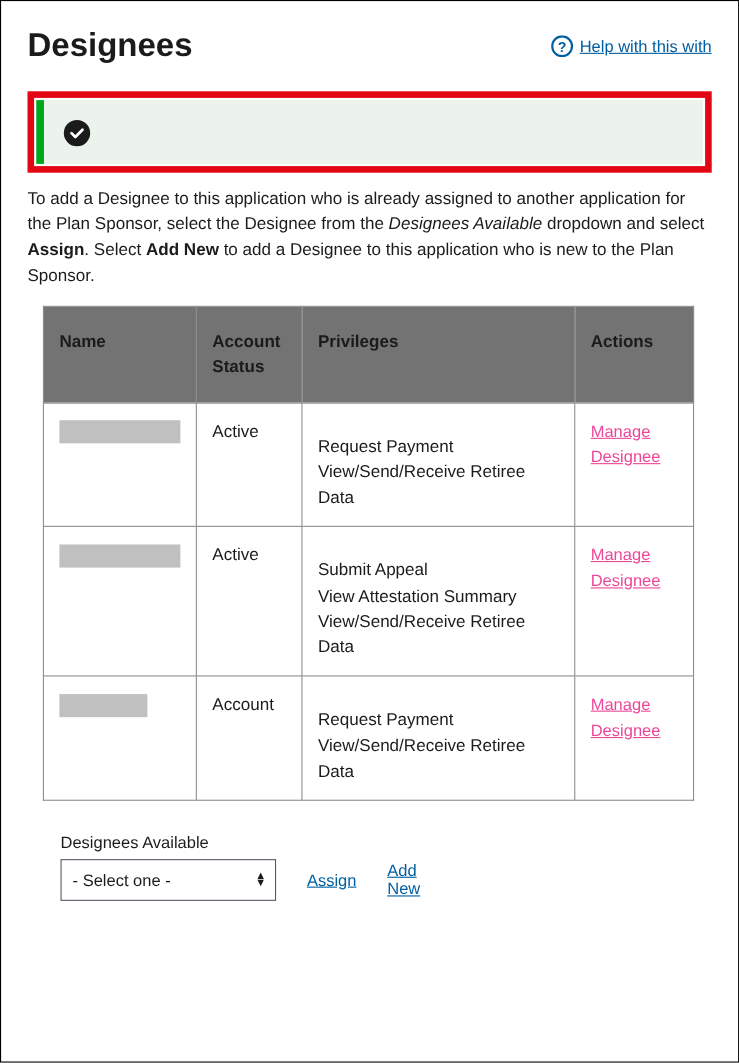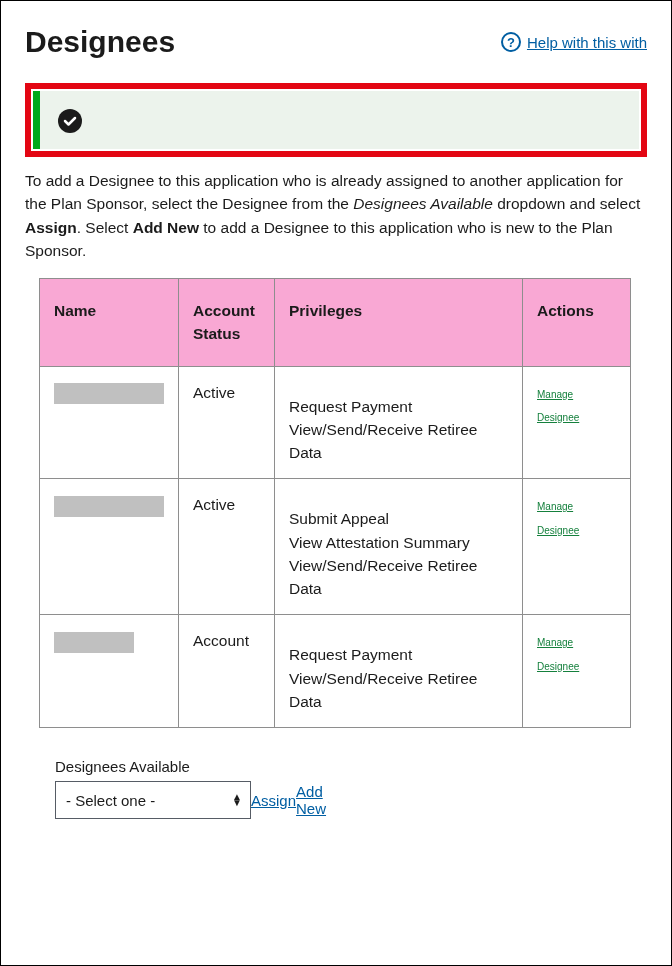--- a/index.html
+++ b/index.html
@@ -96,36 +96,36 @@
   }
   th, td {
     border: 1px solid #8e8e8e;
     padding: 14px 14px;
     text-align: left;
     font-size: 15.5px;
     vertical-align: top;
     line-height: 1.5;
   }
   th {
-    background: #f9a8d4;
+    background: #737373;
     font-weight: 700;
     padding-top: 20px;
     padding-bottom: 20px;
     margin-top: 24px;
   }
   td.privs { padding-top: 28px; }
   a.action-link {
-    color: #15803d;
+    color: #ec4899;
     text-decoration: underline;
-    font-size: 10px;
+    font-size: 15px;
   }
 
   .footer-section { margin-left: 30px; }
   .footer-label { font-size: 15px; margin-bottom: 6px; }
-  .footer-row { display: flex; align-items: center; }
+  .footer-row { display: flex; align-items: center; gap: 28px; }
   .select-wrap {
     position: relative;
     width: 196px;
     height: 38px;
     border: 1px solid #565c65;
     background:#fff;
     display: flex;
     align-items: center;
     padding: 0 10px;
     font-size: 15px;

